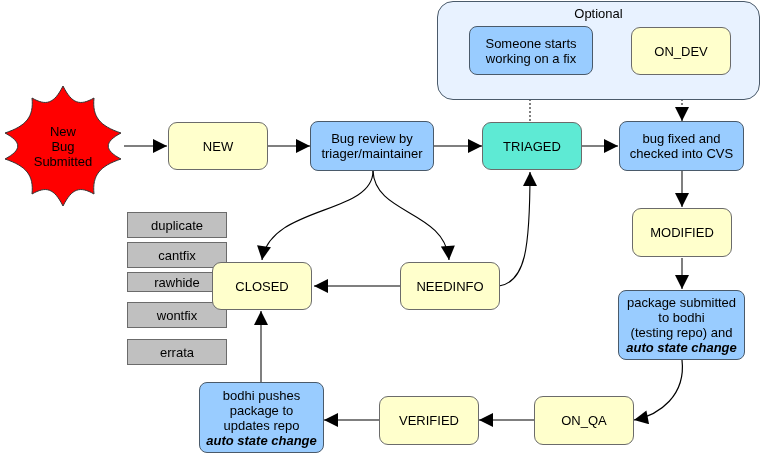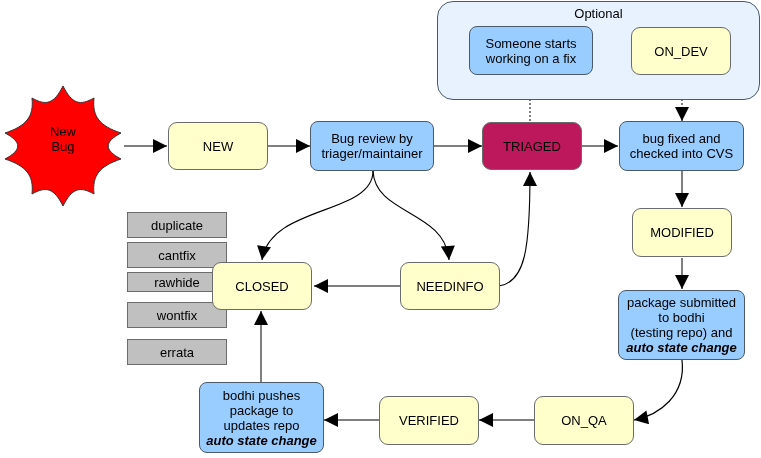--- a/index.html
+++ b/index.html
@@ -74,34 +74,35 @@
   <div class="group" style="left: 437px; top: 1px; width: 323px; height: 99px; background: rgb(232, 242, 255);">
     <div class="group-label">Optional</div>
   </div>
 
   <svg width="126" height="124" style="position:absolute;left:0;top:84px;">
     <path id="starpath" fill="#ff0000" stroke="#333" stroke-width="1" d="M63,2 C72,20 80,22 94,14 C92,33 100,42 121,49 C104,58 104,66 121,75 C100,82 92,91 94,110 C80,102 72,104 63,122 C54,104 46,102 32,110 C34,91 26,82 5,75 C22,66 22,58 5,49 C26,42 34,33 32,14 C46,22 54,20 63,2 Z"></path>
   </svg>
   <div class="star-label" style="left:13px;top:124px;width:100px;">
     <div>New</div>
     <div>Bug</div>
+    <div>Submitted</div>
   </div>
 
   <div class="node state" style="left: 168px; top: 122px; width: 100px; height: 48px; background: rgb(255, 255, 204);">
     <span>NEW</span>
   </div>
 
   <div class="node action" style="left: 310px; top: 121px; width: 124px; height: 50px; background: rgb(153, 204, 255);">
     <div>
       <div>Bug review by</div>
       <div>triager/maintainer</div>
     </div>
   </div>
 
-  <div class="node state" style="left: 482px; top: 122px; width: 100px; height: 48px; background: #be185d;">
+  <div class="node state" style="left: 482px; top: 122px; width: 100px; height: 48px; background: #5eead4;">
     <span>TRIAGED</span>
   </div>
 
   <div class="node action" style="left: 469px; top: 26px; width: 124px; height: 49px; background: rgb(153, 204, 255);">
     <div>
       <div>Someone starts</div>
       <div>working on a fix</div>
     </div>
   </div>
 

